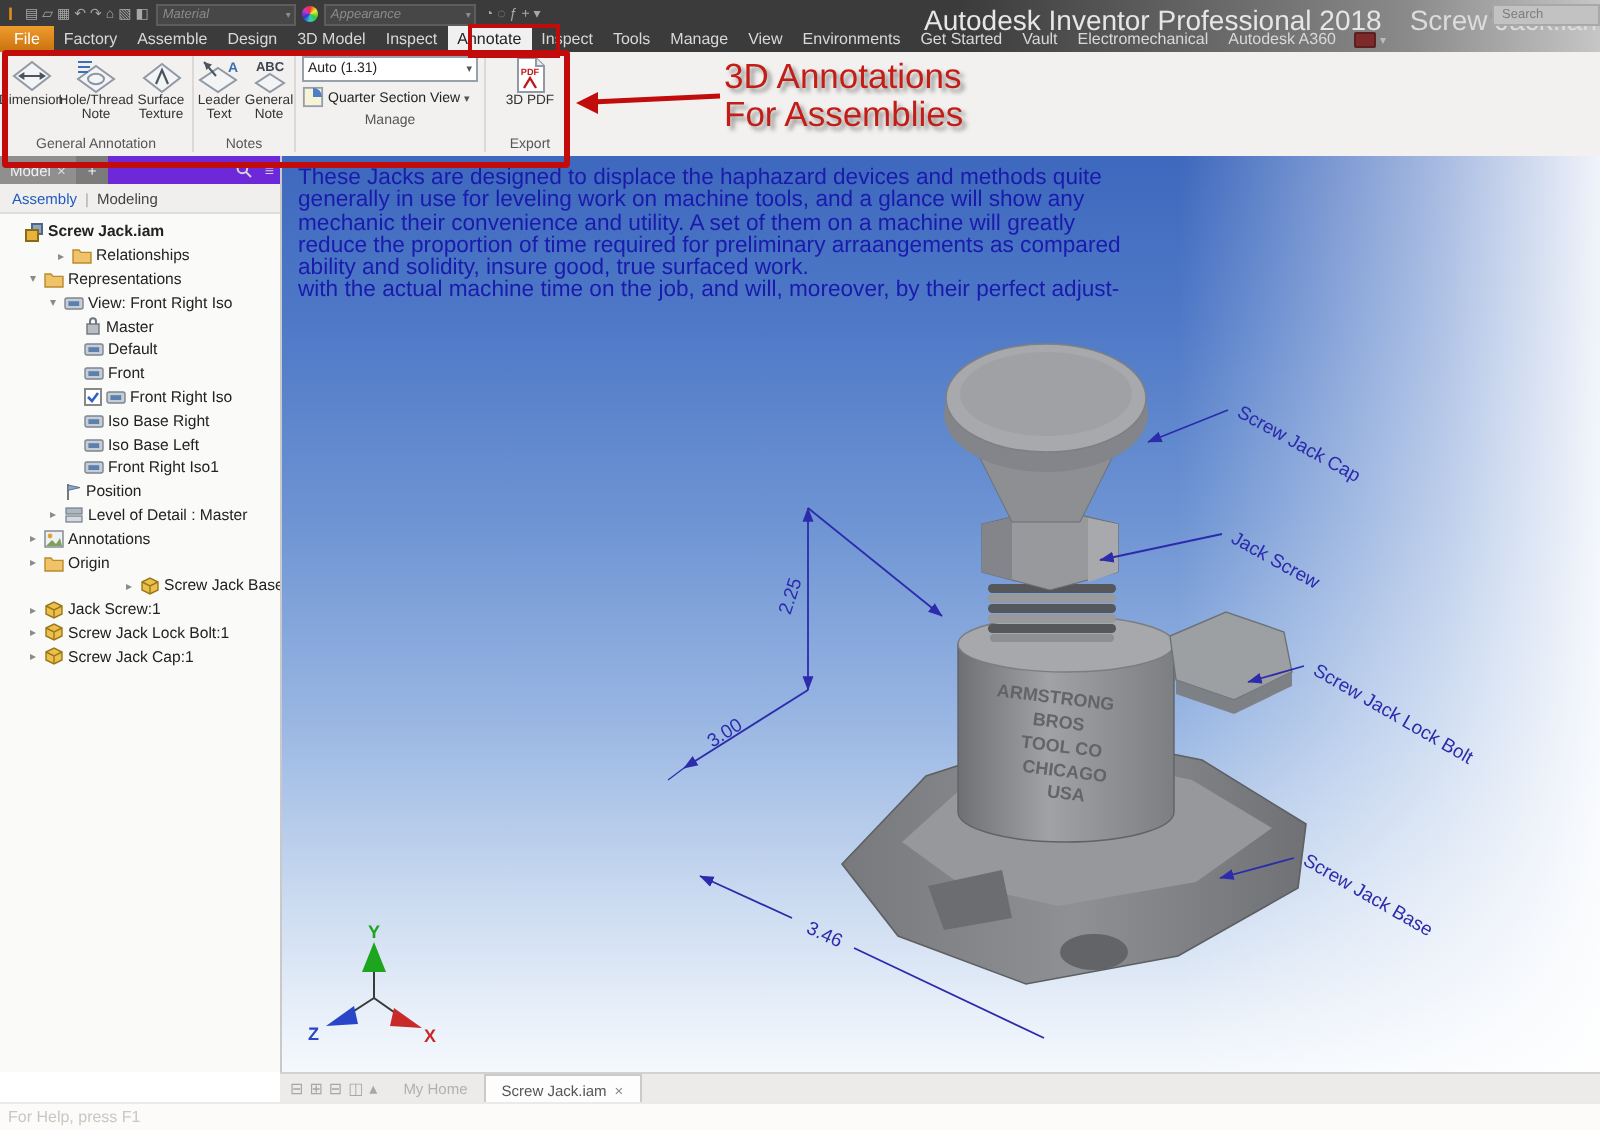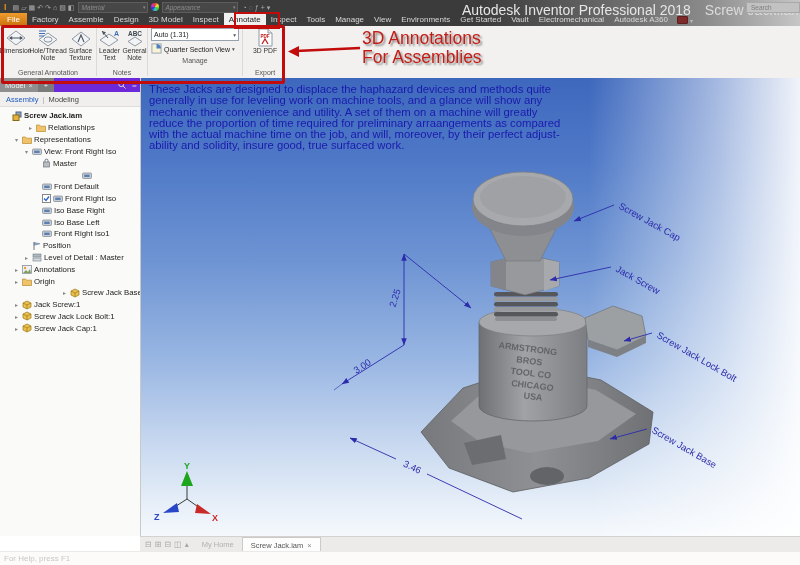--- a/index.html
+++ b/index.html
@@ -307,21 +307,21 @@
           <div class="trow" style="padding-left: 33px;">
             <span class="texp"></span>
             <span class="ticon">
               <svg width="9" height="10">
                 <rect x="1.5" y="4" width="6" height="5" fill="#b9bec4" stroke="#6f757c" stroke-width="0.7"></rect>
                 <path d="M3,4 V2.6 A1.5,1.5 0 0 1 6,2.6 V4" fill="none" stroke="#6f757c"></path>
               </svg>
             </span>
             <span class="tlabel">Master</span>
           </div>
-          <div class="trow" style="padding-left: 33px; flex-direction: column;">
+          <div class="trow" style="padding-left: 33px;">
             <span class="texp"></span>
             <span class="ticon">
               <svg width="10" height="9">
                 <rect x="0.5" y="2" width="9" height="5.5" rx="1" fill="#c7cdd4" stroke="#7d858e" stroke-width="0.7"></rect>
                 <rect x="2.2" y="3.6" width="5.4" height="2.4" fill="#5b7fae"></rect>
               </svg>
             </span>
             <span class="tlabel">Default</span>
           </div>
           <div class="trow" style="padding-left: 33px;">
@@ -463,22 +463,22 @@
         </div>
     </div>
 
     <div class="viewport">
       <div class="vfade"></div>
       <div class="vtext" id="vtext">
           <div class="vline">These Jacks are designed to displace the haphazard devices and methods quite</div>
           <div class="vline">generally in use for leveling work on machine tools, and a glance will show any</div>
           <div class="vline">mechanic their convenience and utility.  A set of them on a machine will greatly</div>
           <div class="vline">reduce the proportion of time required for preliminary arraangements as compared</div>
+          <div class="vline">ability and solidity, insure good, true surfaced work.</div>
           <div class="vline">with the actual machine time on the job, and will, moreover, by their perfect adjust-</div>
-          <div class="vline">ability and solidity, insure good, true surfaced work.</div>
         </div>
       <svg class="scene" viewBox="140 78 660 458" width="660" height="458">
         <defs>
           <linearGradient id="colG" x1="0" x2="1" y1="0" y2="0">
             <stop offset="0" stop-color="#6e7074"></stop>
               <stop offset="0.42" stop-color="#a0a2a5"></stop>
               <stop offset="1" stop-color="#7c7e82"></stop>
           </linearGradient>
           <linearGradient id="baseG" x1="0" x2="1" y1="0" y2="0">
             <stop offset="0" stop-color="#77797c"></stop>

